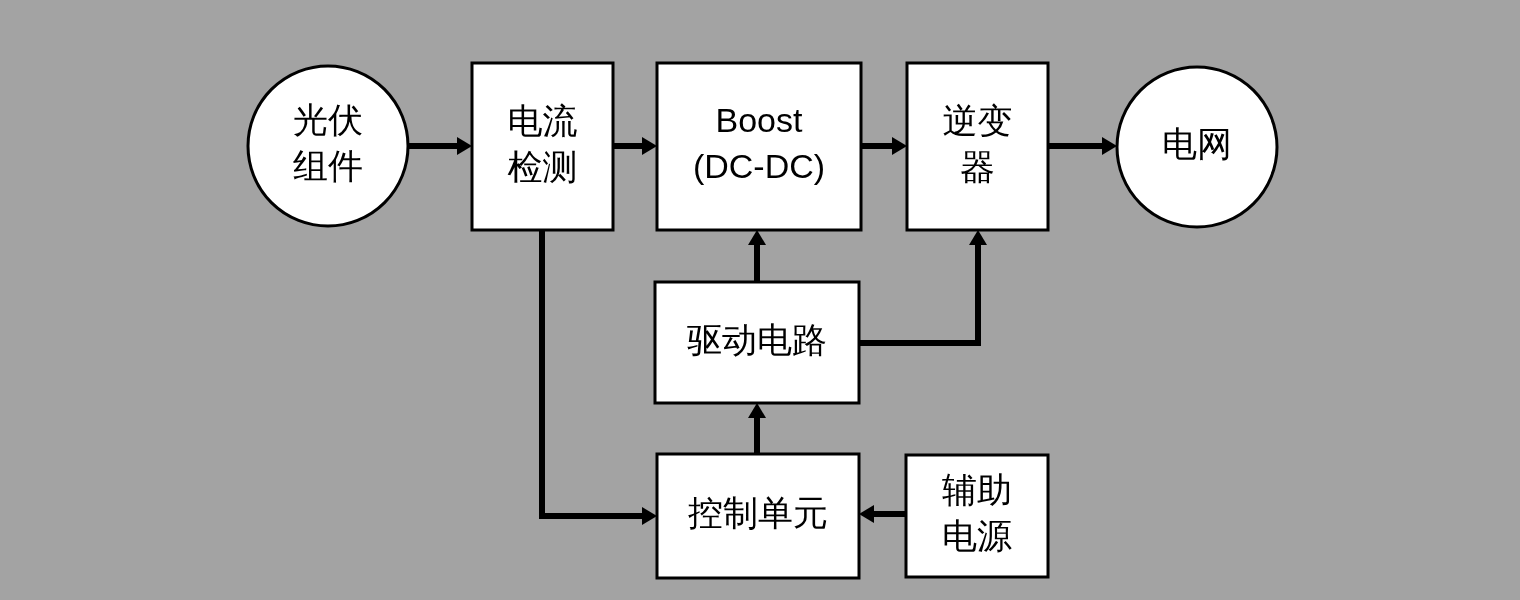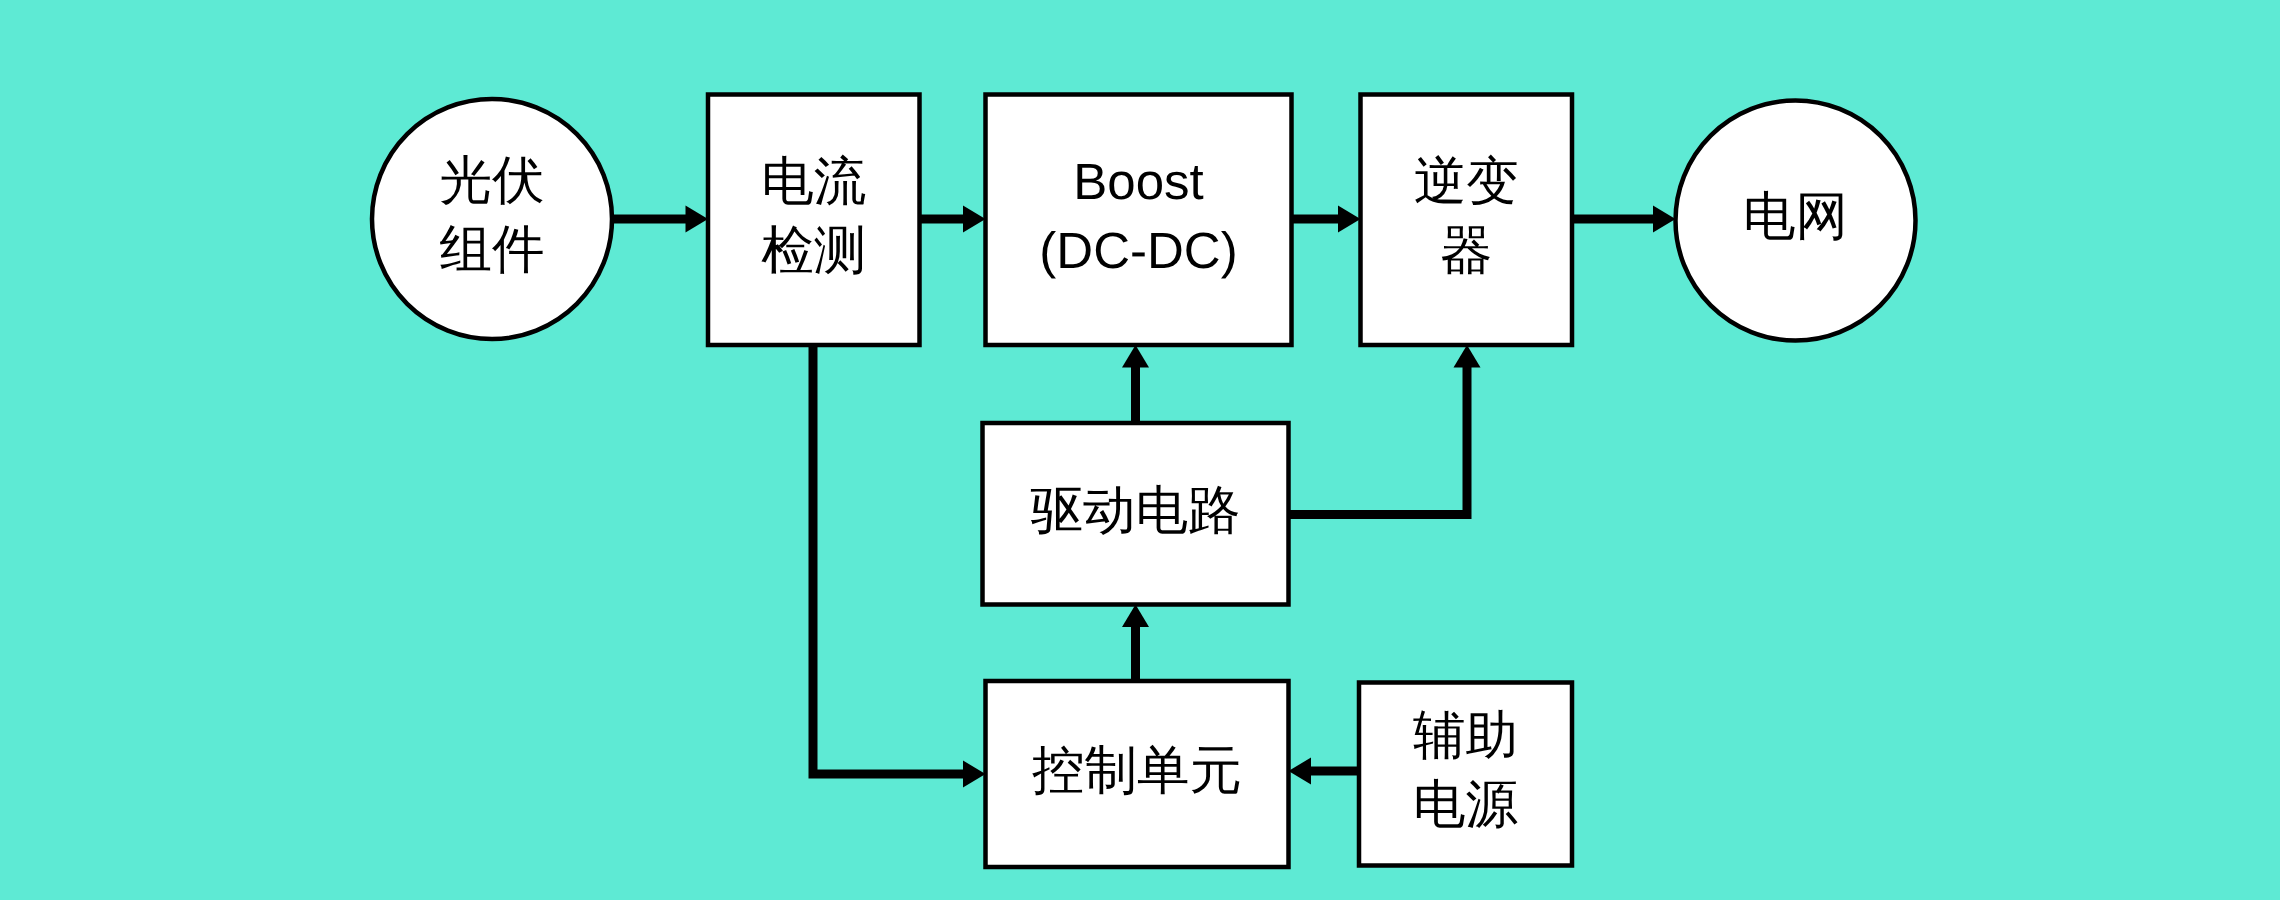--- a/index.html
+++ b/index.html
@@ -7,21 +7,21 @@
     padding: 0;
     background: #ffffff;
   }
   body {
     font-family: "Liberation Sans", "DejaVu Sans", sans-serif;
   }
   #diagram-root {
     position: relative;
     width: 1520px;
     height: 600px;
-    background: #5eead4;
+    background: #a3a3a3;
     overflow: hidden;
   }
   svg.diagram-canvas {
     display: block;
     width: 1520px;
     height: 600px;
   }
   .node-shape {
     fill: #ffffff;
     stroke: #000000;

